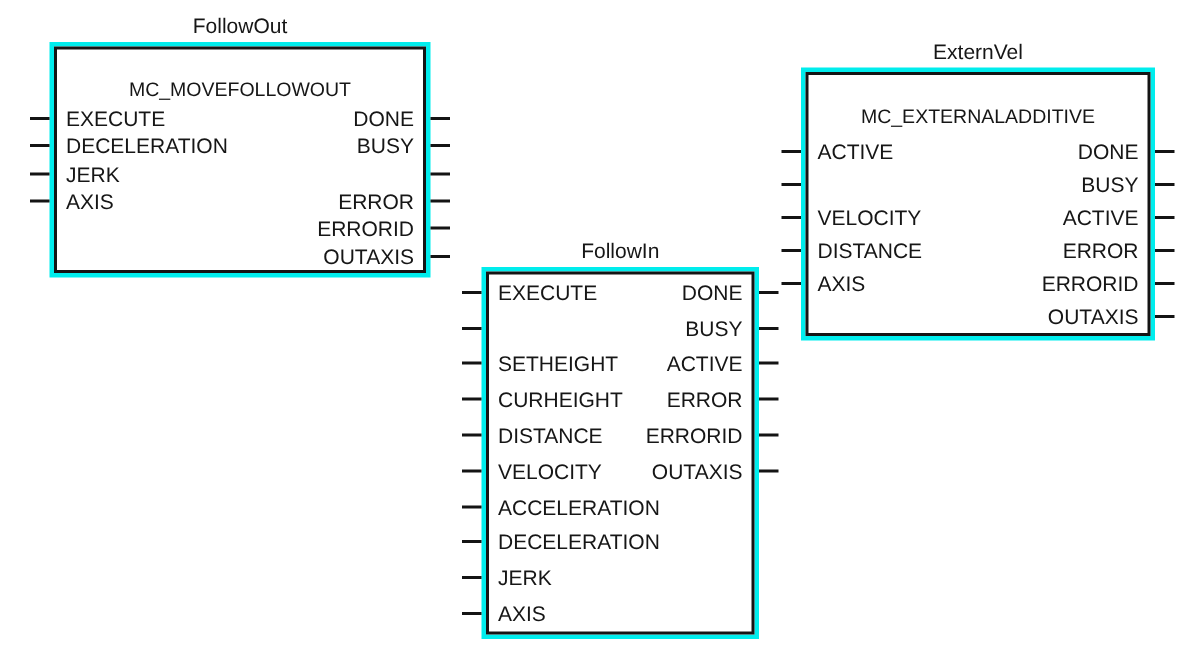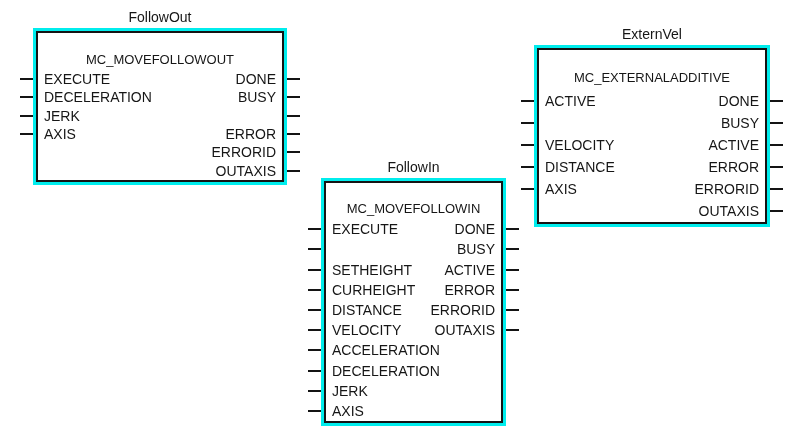--- a/index.html
+++ b/index.html
@@ -129,21 +129,20 @@
             </div>
           </div>
       </div>
     </div>
   </section>
 
   <section class="fb" id="fb-1">
     <div class="fb-title">FollowIn</div>
     <div class="fb-box">
       <div class="fb-inner">
-        <div class="fb-header">MC_MOVEFOLLOWIN</div>
         <div class="fb-rows">
             <div class="fb-row">
               <span class="pin pin-l"></span>
               <span class="lbl lbl-l">EXECUTE</span>
               <span class="pin pin-r"></span>
               <span class="lbl lbl-r">DONE</span>
             </div>
             <div class="fb-row">
               <span class="pin pin-l"></span>
               <span class="pin pin-r"></span>

